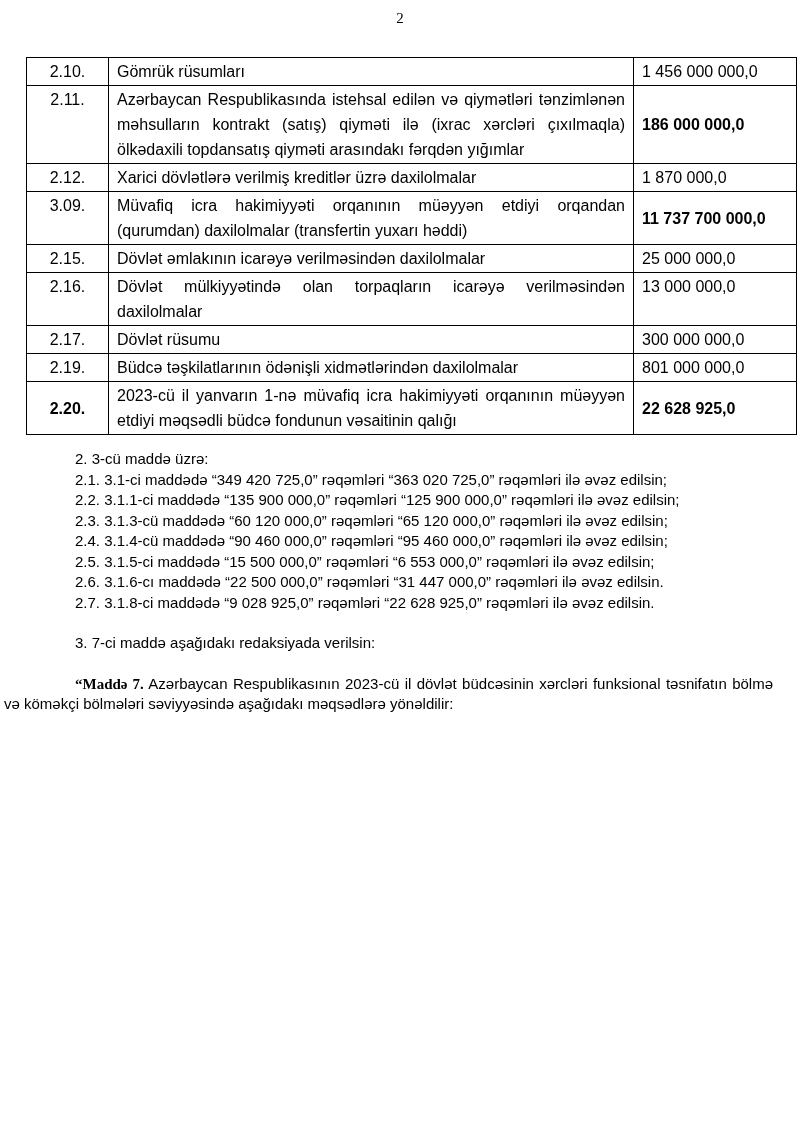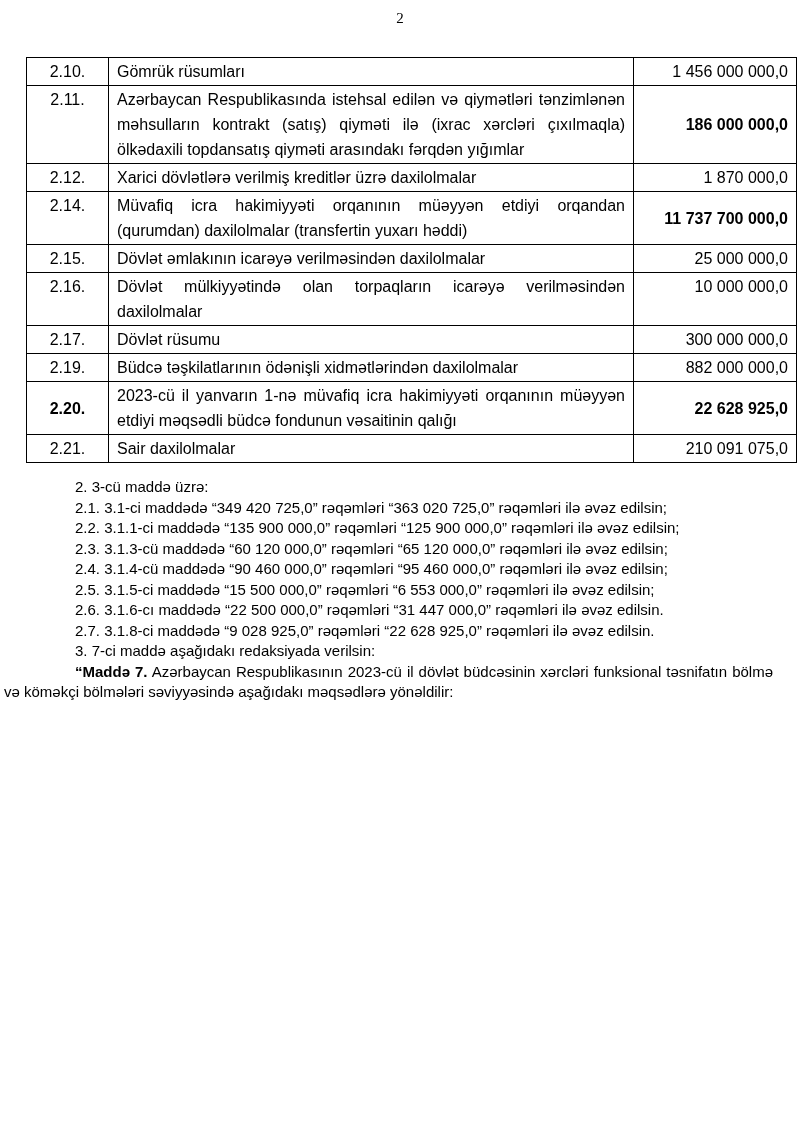--- a/index.html
+++ b/index.html
@@ -37,38 +37,39 @@
     padding: 1px 8px;
   }
   td.num {
     text-align: center;
     padding: 1px 2px;
   }
   td.label {
     text-align: justify;
   }
   td.value {
-    text-align: right;
+    text-align: left;
     white-space: nowrap;
     padding: 1px 4px;
   }
   .v-mid { vertical-align: middle !important; font-weight: bold; }
   .body-text {
     margin: 14px 27px 0 4px;
     font-size: 15px;
     line-height: 20.5px;
     text-align: justify;
   }
   .body-text p {
     margin: 0;
     text-indent: 71px;
   }
   .body-text p.gap {
+    margin-top: 20px;
   }
-  .bold { font-weight: bold; }
+  .bold { font-weight: bold; font-family: Liberation Serif, serif; }
 </style>
 </head>
 <body>
 
 <div class="page">
 
   <div class="page-number">2</div>
 
   <table class="budget">
     <colgroup>
@@ -86,53 +87,48 @@
           <td class="num">2.11.</td>
           <td class="label">Azərbaycan Respublikasında istehsal edilən və qiymətləri tənzimlənən məhsulların kontrakt (satış) qiyməti ilə (ixrac xərcləri çıxılmaqla) ölkədaxili topdansatış qiyməti arasındakı fərqdən yığımlar</td>
           <td class="value v-mid">186 000 000,0</td>
         </tr>
         <tr>
           <td class="num">2.12.</td>
           <td class="label">Xarici dövlətlərə verilmiş kreditlər üzrə daxilolmalar</td>
           <td class="value">1 870 000,0</td>
         </tr>
         <tr>
-          <td class="num">2.14.</td>
+          <td class="num">3.09.</td>
           <td class="label">Müvafiq icra hakimiyyəti orqanının müəyyən etdiyi orqandan (qurumdan) daxilolmalar (transfertin yuxarı həddi)</td>
           <td class="value v-mid">11 737 700 000,0</td>
         </tr>
         <tr>
           <td class="num">2.15.</td>
           <td class="label">Dövlət əmlakının icarəyə verilməsindən daxilolmalar</td>
           <td class="value">25 000 000,0</td>
         </tr>
         <tr>
           <td class="num">2.16.</td>
           <td class="label">Dövlət mülkiyyətində olan torpaqların icarəyə verilməsindən daxilolmalar</td>
-          <td class="value">10 000 000,0</td>
+          <td class="value">13 000 000,0</td>
         </tr>
         <tr>
           <td class="num">2.17.</td>
           <td class="label">Dövlət rüsumu</td>
           <td class="value">300 000 000,0</td>
         </tr>
         <tr>
           <td class="num">2.19.</td>
           <td class="label">Büdcə təşkilatlarının ödənişli xidmətlərindən daxilolmalar</td>
-          <td class="value">882 000 000,0</td>
+          <td class="value">801 000 000,0</td>
         </tr>
         <tr>
           <td class="num v-mid">2.20.</td>
           <td class="label">2023-cü il yanvarın 1-nə müvafiq icra hakimiyyəti orqanının müəyyən etdiyi məqsədli büdcə fondunun vəsaitinin qalığı</td>
           <td class="value v-mid">22 628 925,0</td>
-        </tr>
-        <tr>
-          <td class="num">2.21.</td>
-          <td class="label">Sair daxilolmalar</td>
-          <td class="value">210 091 075,0</td>
         </tr>
       </tbody>
   </table>
 
   <div class="body-text">
 
     <p>2. 3-cü maddə üzrə:</p>
 
     <p>2.1.  3.1-ci maddədə “349 420 725,0” rəqəmləri “363 020 725,0” rəqəmləri ilə əvəz edilsin;</p><p>2.2.  3.1.1-ci maddədə “135 900 000,0” rəqəmləri “125 900 000,0” rəqəmləri ilə əvəz edilsin;</p><p>2.3.  3.1.3-cü maddədə “60 120 000,0” rəqəmləri “65 120 000,0” rəqəmləri ilə əvəz edilsin;</p><p>2.4.  3.1.4-cü maddədə “90 460 000,0” rəqəmləri “95 460 000,0” rəqəmləri ilə əvəz edilsin;</p><p>2.5.  3.1.5-ci maddədə “15 500 000,0” rəqəmləri “6 553 000,0” rəqəmləri ilə əvəz edilsin;</p><p>2.6.  3.1.6-cı maddədə “22 500 000,0” rəqəmləri “31 447 000,0” rəqəmləri ilə əvəz edilsin.</p><p>2.7.  3.1.8-ci maddədə “9 028 925,0” rəqəmləri “22 628 925,0” rəqəmləri ilə əvəz edilsin.</p><span></span>
 

